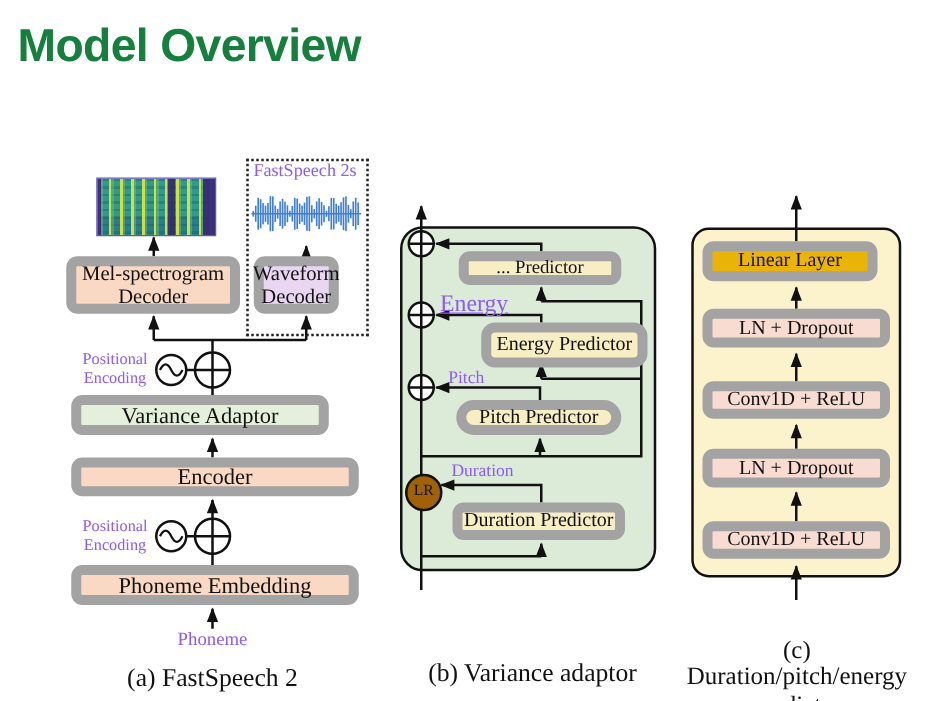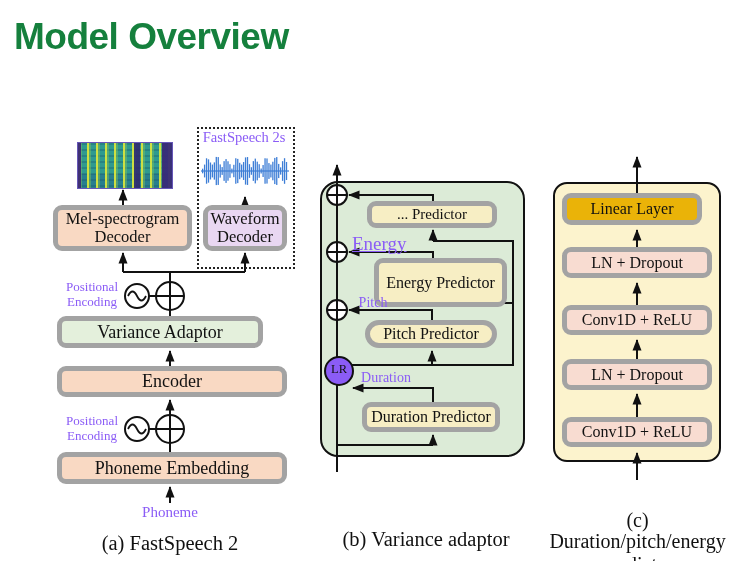--- a/index.html
+++ b/index.html
@@ -1,35 +1,35 @@
 <!DOCTYPE html>
 <html><head>
 <meta charset="utf-8">
 <style>
   html,body{margin:0;padding:0;background:#fff;}
   .canvas{position:relative;width:750px;height:561px;background:#ffffff;overflow:hidden;
           font-family:"Liberation Serif",serif;color:#111;}
   .title{position:absolute;left:14px;top:16px;font-family:"Liberation Sans",sans-serif;
          font-weight:700;font-size:37px;letter-spacing:-0.5px;color:#15803d;}
-  .box{position:absolute;box-sizing:border-box;border:5px solid #a3a3a3;border-radius:9px;
+  .box{position:absolute;box-sizing:border-box;border:8px solid #a3a3a3;border-radius:9px;
        background:#f9d9c3;display:flex;align-items:center;justify-content:center;
        text-align:center;line-height:1.12;font-family:"Liberation Serif",serif;color:#111;}
   .panel{position:absolute;box-sizing:border-box;border:2px solid #111;}
   .lbl{position:absolute;text-align:center;font-family:"Liberation Serif",serif;color:#8b5cf6;}
   .overlay{position:absolute;left:0;top:0;pointer-events:none;}
   .spectro{position:absolute;left:77px;top:142px;width:94px;height:45px;border:1px solid #6656b8;
     background:
       linear-gradient(90deg, rgba(56,40,118,.95) 0 3px, rgba(56,40,118,0) 3px),
       linear-gradient(90deg, rgba(0,0,0,0) 0 56px, rgba(48,36,110,.85) 56px 62px, rgba(0,0,0,0) 62px 84px, rgba(56,42,120,.95) 84px 94px),
       repeating-linear-gradient(90deg, rgba(214,228,62,.95) 0 2px, rgba(130,195,90,.45) 2px 4px, rgba(40,140,120,0) 4px 9px),
       repeating-linear-gradient(180deg, rgba(20,80,105,.30) 0 2px, rgba(0,0,0,0) 2px 6px),
       linear-gradient(180deg,#2f9a8f 0 68%,#277f8e 68% 100%);}
   .dotted{position:absolute;left:197px;top:127px;width:94px;height:138px;border:2px dotted #222;}
-  .lr{position:absolute;left:324px;top:356px;width:26px;height:26px;border:2px solid #111;
-      border-radius:50%;background:#8b5cf6;font-size:12.5px;text-align:center;line-height:22px;}
+  .lr{position:absolute;left:324px;top:379px;width:26px;height:26px;border:2px solid #111;
+      border-radius:50%;background:#a16207;font-size:12.5px;text-align:center;line-height:22px;}
   .cap{position:absolute;text-align:center;font-size:20.5px;color:#111;}
 </style>
 </head>
 <body>
 
 <div class="canvas">
 
   <div class="title">Model Overview</div>
 
   <div class="panel" style="left:320px;top:181px;width:205px;height:276px;border-radius:18px;background:#dcebd7;"></div>
@@ -148,37 +148,37 @@
       <rect x="75.10" y="7.08" width="1.3" height="27.84" fill="#3e7ed6"></rect>
       <rect x="77.05" y="13.93" width="1.3" height="14.14" fill="#3e7ed6"></rect>
       <rect x="79.00" y="17.36" width="1.3" height="7.28" fill="#3e7ed6"></rect>
       <rect x="80.95" y="11.16" width="1.3" height="19.68" fill="#3e7ed6"></rect>
       <rect x="82.90" y="8.19" width="1.3" height="25.62" fill="#3e7ed6"></rect>
       <rect x="84.85" y="11.98" width="1.3" height="18.04" fill="#3e7ed6"></rect>
       <rect x="0" y="20.4" width="88" height="1.2" fill="#3e7ed6"></rect>
     </svg>
 
   <div class="box" style="left:53px;top:205px;width:139px;height:46px;font-size:16.5px;background:#f9d9c3;">Mel-spectrogram Decoder</div>
-  <div class="box" style="left:203px;top:205px;width:84px;height:46px;font-size:16.5px;background:#e9d7f2;">Waveform Decoder</div>
+  <div class="box" style="left:203px;top:205px;width:68px;height:46px;font-size:16.5px;background:#e9d7f2;">Waveform Decoder</div>
 
   <div class="lbl" style="left:60px;top:279px;width:64px;font-size:13px;line-height:1.18;">Positional Encoding</div>
 
   <div class="box" style="left:57px;top:316px;width:206px;height:32px;font-size:18px;background:#e4f0dc;">Variance Adaptor</div>
   <div class="box" style="left:57px;top:366px;width:230px;height:31px;font-size:18px;background:#f9d9c3;">Encoder</div>
 
   <div class="lbl" style="left:60px;top:413px;width:64px;font-size:13px;line-height:1.18;">Positional Encoding</div>
 
   <div class="box" style="left:57px;top:452px;width:230px;height:32px;font-size:18px;background:#f9d9c3;">Phoneme Embedding</div>
 
   <div class="lbl" style="left:120px;top:504px;width:100px;font-size:15px;">Phoneme</div>
   <div class="cap" style="left:70px;top:532px;width:200px;">(a) FastSpeech 2</div>
 
   <div class="box" style="left:367px;top:201px;width:130px;height:27px;font-size:15px;background:#f7eec4;">... Predictor</div>
   <div class="lbl" style="left:352px;top:233px;width:50px;font-size:19px;text-decoration:underline;">Energy</div>
-  <div class="box" style="left:374px;top:258px;width:133px;height:49px;font-size:16px;background:#f7eec4;">Energy Predictor</div>
+  <div class="box" style="left:385px;top:258px;width:133px;height:36px;font-size:16px;background:#f7eec4;border-radius:11px;">Energy Predictor</div>
   <div class="lbl" style="left:352px;top:295px;width:42px;font-size:14px;">Pitch</div>
   <div class="box" style="left:365px;top:320px;width:132px;height:28px;font-size:16px;background:#f7eec4;border-radius:14px;">Pitch Predictor</div>
   <div class="lr">LR</div>
   <div class="lbl" style="left:356px;top:370px;width:60px;font-size:14px;">Duration</div>
   <div class="box" style="left:362px;top:402px;width:138px;height:30px;font-size:16px;background:#f7eec4;">Duration Predictor</div>
   <div class="cap" style="left:321px;top:528px;width:210px;">(b) Variance adaptor</div>
 
   <div class="box" style="left:562px;top:193px;width:140px;height:32px;font-size:16px;background:#eab308;">Linear Layer</div>
   <div class="box" style="left:562px;top:247px;width:150px;height:31px;font-size:16px;background:#f8dcd1;">LN + Dropout</div>
   <div class="box" style="left:562px;top:305px;width:150px;height:30px;font-size:16px;background:#f8dcd1;">Conv1D + ReLU</div>

